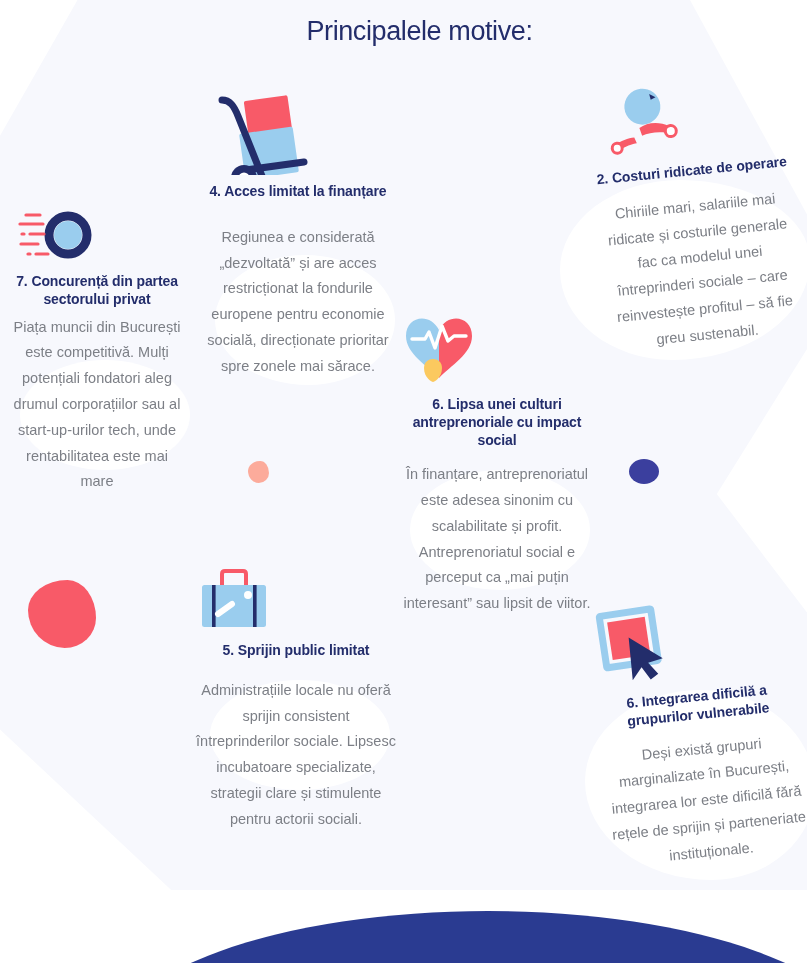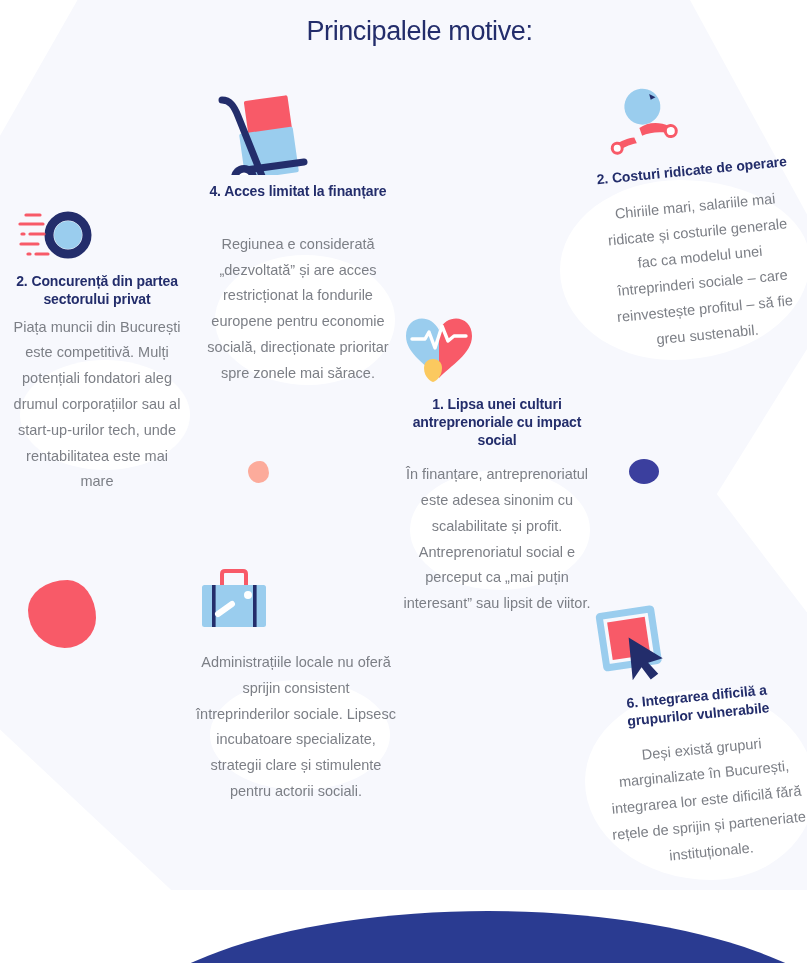--- a/index.html
+++ b/index.html
@@ -113,21 +113,21 @@
     color: #7c7f86;
     font-size: 14.5px;
     line-height: 1.78;
     font-weight: normal;
   }
   .icon-wrap { display: block; margin: 0 auto; }
 
   
   #card-1 { left: 200px; top: 90px;  width: 196px; }
   #card-1 .card-title { margin-top: 8px; }
-  #card-1 .card-body  { margin-top: 31px; }
+  #card-1 .card-body  { margin-top: 24px; }
 
   #card-2 { left: 596px; top: 82px;  width: 200px; transform: rotate(-5.5deg); }
   #card-2 .card-title { margin-top: 10px; }
   #card-2 .card-body  { margin-top: 14px; }
 
   #card-3 { left: 8px;   top: 208px; width: 178px; }
   #card-3 .card-title { margin-top: 10px; }
   #card-3 .card-body  { margin-top: 6px; }
 
   #card-4 { left: 398px; top: 308px; width: 198px; }
@@ -220,48 +220,49 @@
           <line x1="18" y1="7" x2="32" y2="7"></line>
           <line x1="12" y1="16" x2="35" y2="16"></line>
           <line x1="14" y1="26" x2="16" y2="26"></line>
           <line x1="22" y1="26" x2="36" y2="26"></line>
           <line x1="13" y1="36" x2="30" y2="36"></line>
           <line x1="20" y1="46" x2="22" y2="46"></line>
           <line x1="28" y1="46" x2="40" y2="46"></line>
         </g>
       </svg>
     </span>
-    <div class="card-title">2. Concurență din partea sectorului privat</div>
+    <div class="card-title">7. Concurență din partea sectorului privat</div>
     <div class="card-body">Piața muncii din București este competitivă. Mulți potențiali fondatori aleg drumul corporațiilor sau al start-up-urilor tech, unde rentabilitatea este mai mare</div>
   </div>
 
   <div class="card" id="card-4">
     <span class="icon-wrap">
       <svg width="82" height="80" viewBox="0 0 82 80">
         <path d="M41 22 C32 4 8 8 8 28 C8 46 30 58 41 70 Z" fill="#9acdee"></path>
         <path d="M41 22 C50 4 74 8 74 28 C74 46 52 58 41 70 Z" fill="#f85a68"></path>
         <path d="M26 60 C26 48 44 48 44 60 C44 70 36 74 35 74 C34 74 26 70 26 60 Z" fill="#fbc95f"></path>
         <path d="M14 31 L27 31 L31 24 L37 40 L44 18 L50 33 L56 28 L68 28" stroke="#ffffff" stroke-width="3.4" fill="none" stroke-linecap="round" stroke-linejoin="round"></path>
       </svg>
     </span>
-    <div class="card-title">1. Lipsa unei culturi antreprenoriale cu impact social</div>
+    <div class="card-title">6. Lipsa unei culturi antreprenoriale cu impact social</div>
     <div class="card-body">În finanțare, antreprenoriatul este adesea sinonim cu scalabilitate și profit. Antreprenoriatul social e perceput ca „mai puțin interesant” sau lipsit de viitor.</div>
   </div>
 
   <div class="card" id="card-5">
     <span class="icon-wrap">
       <svg width="76" height="66" viewBox="0 0 76 66">
         <path d="M26 20 L26 8 Q26 5 29 5 L47 5 Q50 5 50 8 L50 20" stroke="#f85a68" stroke-width="4" fill="none" stroke-linejoin="round"></path>
         <rect x="6" y="19" width="64" height="42" rx="2.5" fill="#9acdee"></rect>
         <rect x="16" y="19" width="3.6" height="42" fill="#232d6b"></rect>
         <rect x="57" y="19" width="3.6" height="42" fill="#232d6b"></rect>
         <circle cx="52" cy="29" r="4" fill="#ffffff"></circle>
         <path d="M22 48 L36 38" stroke="#ffffff" stroke-width="6" stroke-linecap="round"></path>
       </svg>
     </span>
+    <div class="card-title">5. Sprijin public limitat</div>
     <div class="card-body">Administrațiile locale nu oferă sprijin consistent întreprinderilor sociale. Lipsesc incubatoare specializate, strategii clare și stimulente pentru actorii sociali.</div>
   </div>
 
   <div class="card" id="card-6">
     <span class="icon-wrap">
       <svg width="80" height="80" viewBox="0 0 80 80">
         <rect x="14" y="8" width="52" height="52" rx="1" fill="none" stroke="#9acdee" stroke-width="7" transform="rotate(-3 40 34)"></rect>
         <rect x="21" y="15" width="38" height="38" fill="#f85a68" transform="rotate(-3 40 34)"></rect>
         <path d="M40 33 L40 76 L50 64 L58 77 L66 72 L57 60 L72 57 Z" fill="#232d6b"></path>
       </svg>

